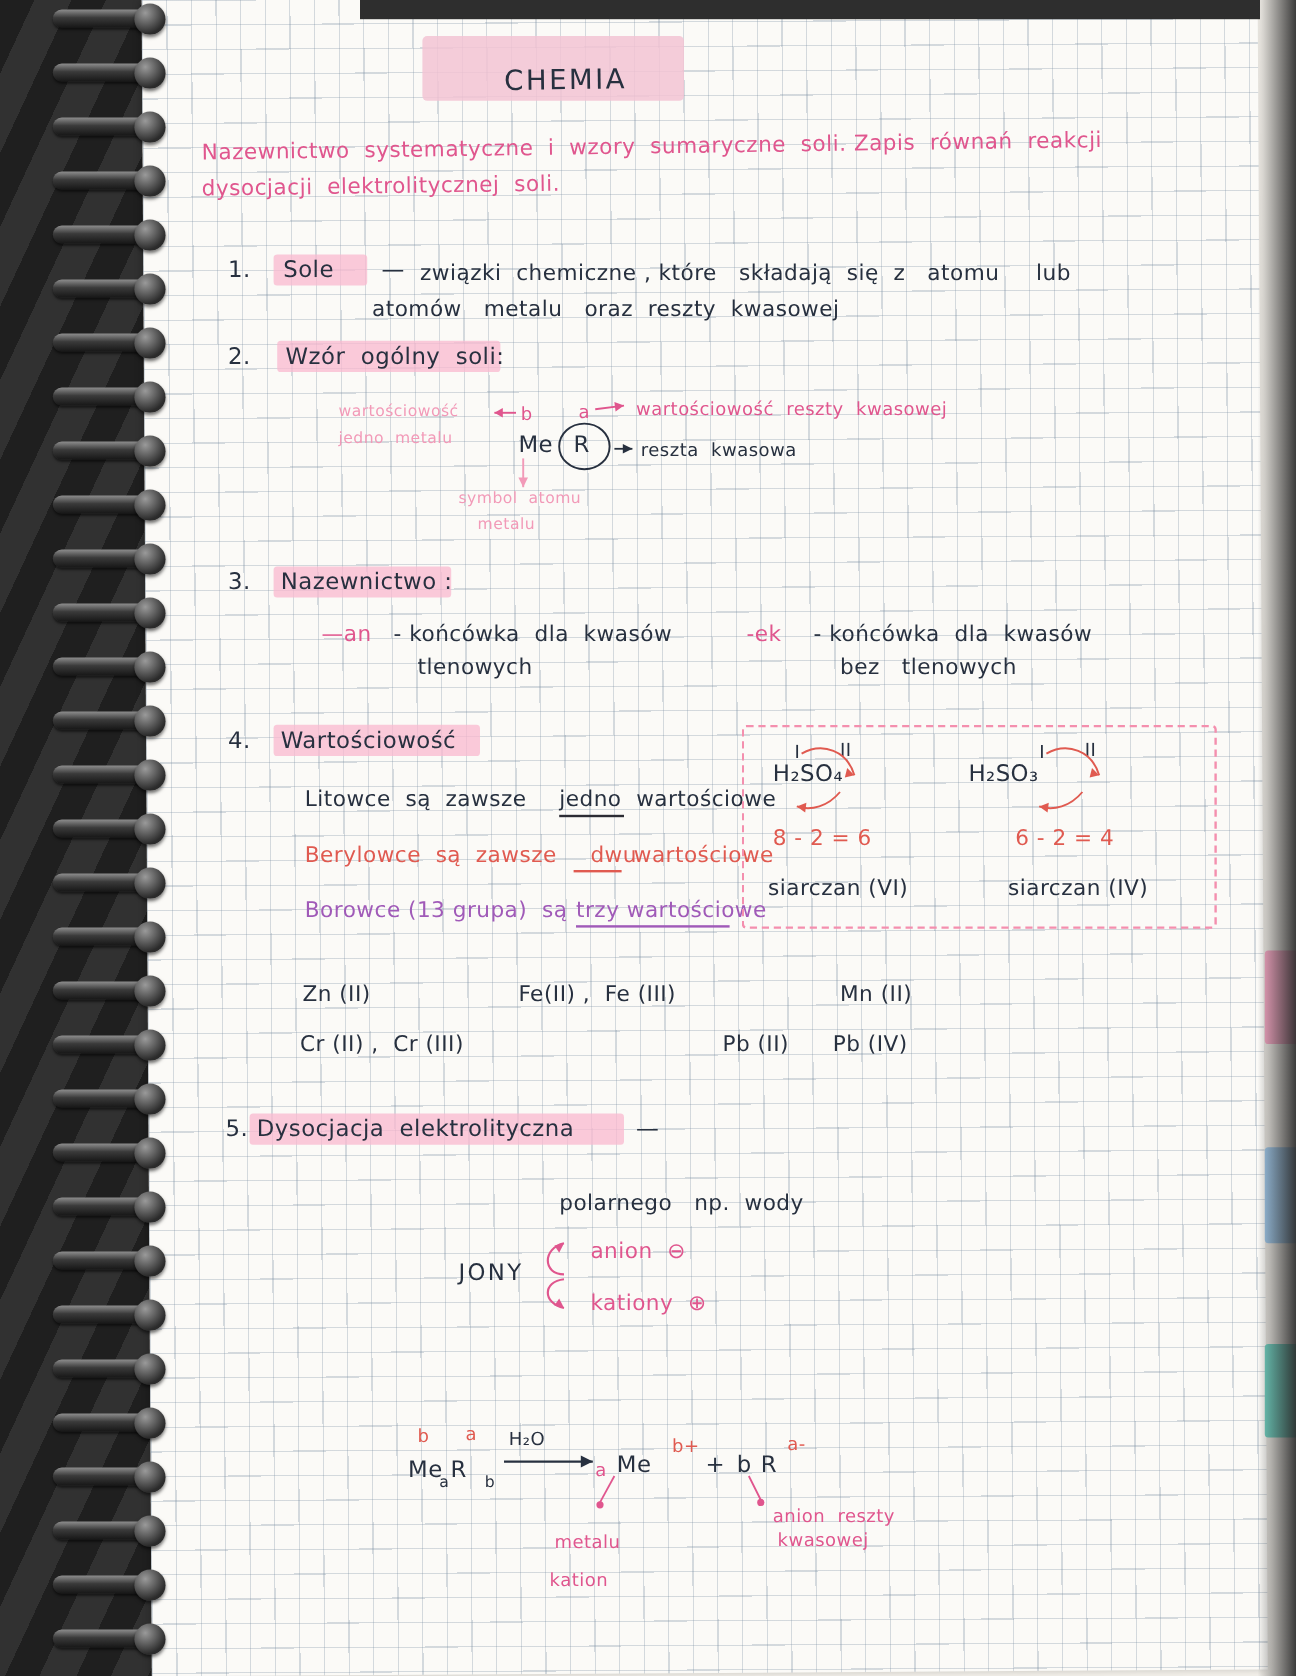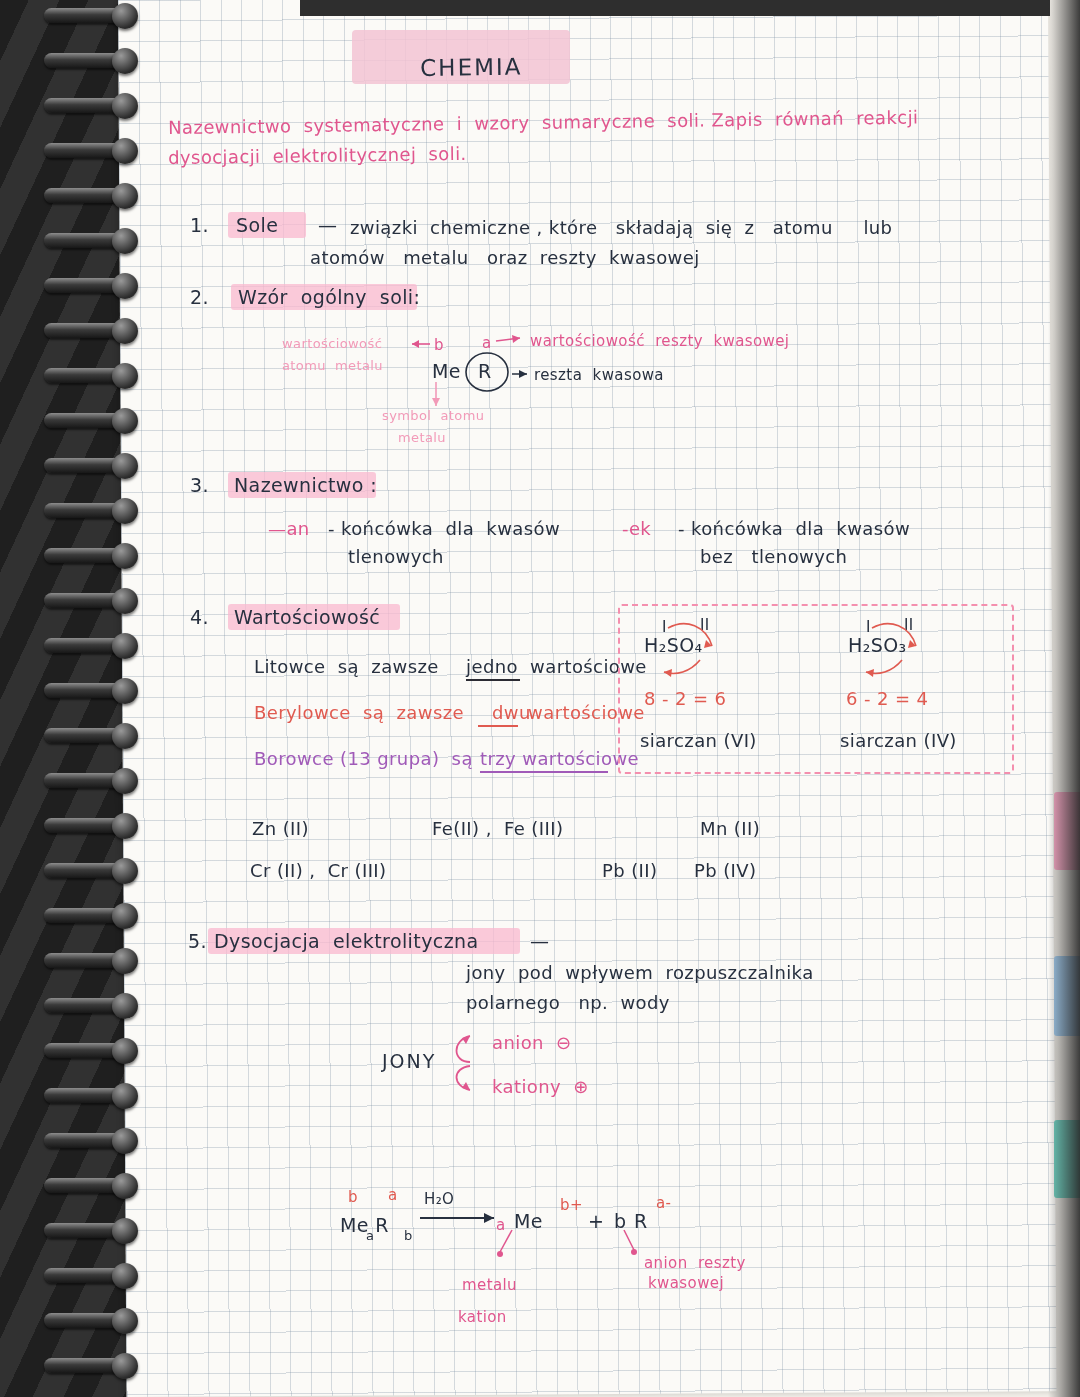--- a/index.html
+++ b/index.html
@@ -200,21 +200,21 @@
   <div class="ink blue s-head" style="left:236px; top:214px;">Sole</div>
   <div class="ink blue s-head" style="left:318px; top:214px;">—</div>
   <div class="ink blue s-body" style="left:310px; top:247px;">atomów   metalu   oraz  reszty  kwasowej</div>
   <div class="ink blue s-body" style="left:350px; top:217px;">związki  chemiczne , które   składają  się  z   atomu     lub</div>
 
   <div class="ink blue s-head" style="left:190px; top:286px;">2.</div>
   <div class="hl" style="left:231px; top:284px; width:186px; height:26px;"></div>
   <div class="ink blue s-head" style="left:238px; top:286px;">Wzór  ogólny  soli:</div>
 
   <div class="ink pinkl s-tiny" style="left:282px; top:336px;">wartościowość</div>
-  <div class="ink pinkl s-tiny" style="left:282px; top:358px;">atomu  metalu</div>
+  <div class="ink pinkl s-tiny" style="left:282px; top:358px;">jedno  metalu</div>
 
   <div class="ink pink s-small" style="left:434px; top:336px;">b</div>
   <div class="ink pink s-small" style="left:482px; top:334px;">a</div>
   <div class="ink pink s-small" style="left:530px; top:332px;">wartościowość  reszty  kwasowej</div>
 
   <div class="ink blue s-head" style="left:432px; top:360px;">Me</div>
   <div class="ink blue s-head" style="left:478px; top:360px;">R</div>
   <svg style="left:0; top:0; width:1080px; height:1397px;">
     <ellipse cx="487" cy="372" rx="21" ry="19" fill="none" stroke="#27303f" stroke-width="1.6"></ellipse>
 
@@ -264,21 +264,21 @@
   <div class="dashed-box"></div>
 
   <div class="ink blue s-small" style="left:662px; top:618px;">I</div>
   <div class="ink blue s-small" style="left:700px; top:616px;">II</div>
   <div class="ink blue s-head" style="left:644px; top:634px;">H₂SO₄</div>
   <div class="ink red s-body" style="left:644px; top:688px;">8 - 2 = 6</div>
   <div class="ink blue s-body" style="left:640px; top:730px;">siarczan (VI)</div>
 
   <div class="ink blue s-small" style="left:866px; top:618px;">I</div>
   <div class="ink blue s-small" style="left:904px; top:616px;">II</div>
-  <div class="ink blue s-head" style="left:848px; top:634px;">H₂SO₃</div>
+  <div class="ink blue s-head" style="left:807px; top:634px;">H₂SO₃</div>
   <div class="ink red s-body" style="left:846px; top:688px;">6 - 2 = 4</div>
   <div class="ink blue s-body" style="left:840px; top:730px;">siarczan (IV)</div>
 
   <svg style="left:0; top:0; width:1080px; height:1397px;">
     <path d="M668 628 C 686 618, 706 626, 712 646" stroke="#e05a50" stroke-width="1.6" fill="none"></path>
     <path d="M712 646 l-6 -6 l-2 8 z" fill="#e05a50"></path>
     <path d="M700 660 C 690 672, 676 676, 664 672" stroke="#e05a50" stroke-width="1.6" fill="none"></path>
     <path d="M664 672 l8 -3 l-1 8 z" fill="#e05a50"></path>
     <path d="M872 628 C 890 618, 910 626, 916 646" stroke="#e05a50" stroke-width="1.6" fill="none"></path>
     <path d="M916 646 l-6 -6 l-2 8 z" fill="#e05a50"></path>
@@ -290,21 +290,20 @@
   <div class="ink blue s-body" style="left:432px; top:818px;">Fe(II) ,  Fe (III)</div>
   <div class="ink blue s-body" style="left:700px; top:818px;">Mn (II)</div>
   <div class="ink blue s-body" style="left:250px; top:860px;">Cr (II) ,  Cr (III)</div>
   <div class="ink blue s-body" style="left:602px; top:860px;">Pb (II)</div>
   <div class="ink blue s-body" style="left:694px; top:860px;">Pb (IV)</div>
 
   <div class="ink blue s-head" style="left:188px; top:930px;">5.</div>
   <div class="hl" style="left:208px; top:928px; width:312px; height:26px;"></div>
   <div class="ink blue s-head" style="left:214px; top:930px;">Dysocjacja  elektrolityczna</div>
   <div class="ink blue s-head" style="left:530px; top:930px;">—</div>
-  <div class="ink blue s-body" style="left:466px; top:962px;">jony  pod  wpływem  rozpuszczalnika</div>
   <div class="ink blue s-body" style="left:466px; top:992px;">polarnego   np.  wody</div>
 
   <div class="ink blue s-head" style="left:382px; top:1050px; letter-spacing:2px;">JONY</div>
   <svg style="left:0; top:0; width:1080px; height:1397px;">
     <path d="M470 1062 C 452 1062, 452 1040, 470 1036" stroke="#e0568e" stroke-width="1.8" fill="none"></path>
     <path d="M470 1036 l-8 2 l4 6 z" fill="#e0568e"></path>
     <path d="M470 1066 C 452 1068, 452 1086, 470 1090" stroke="#e0568e" stroke-width="1.8" fill="none"></path>
     <path d="M470 1090 l-8 -2 l4 -6 z" fill="#e0568e"></path>
   </svg>
   <div class="ink pink s-body" style="left:492px; top:1032px;">anion  ⊖</div>

